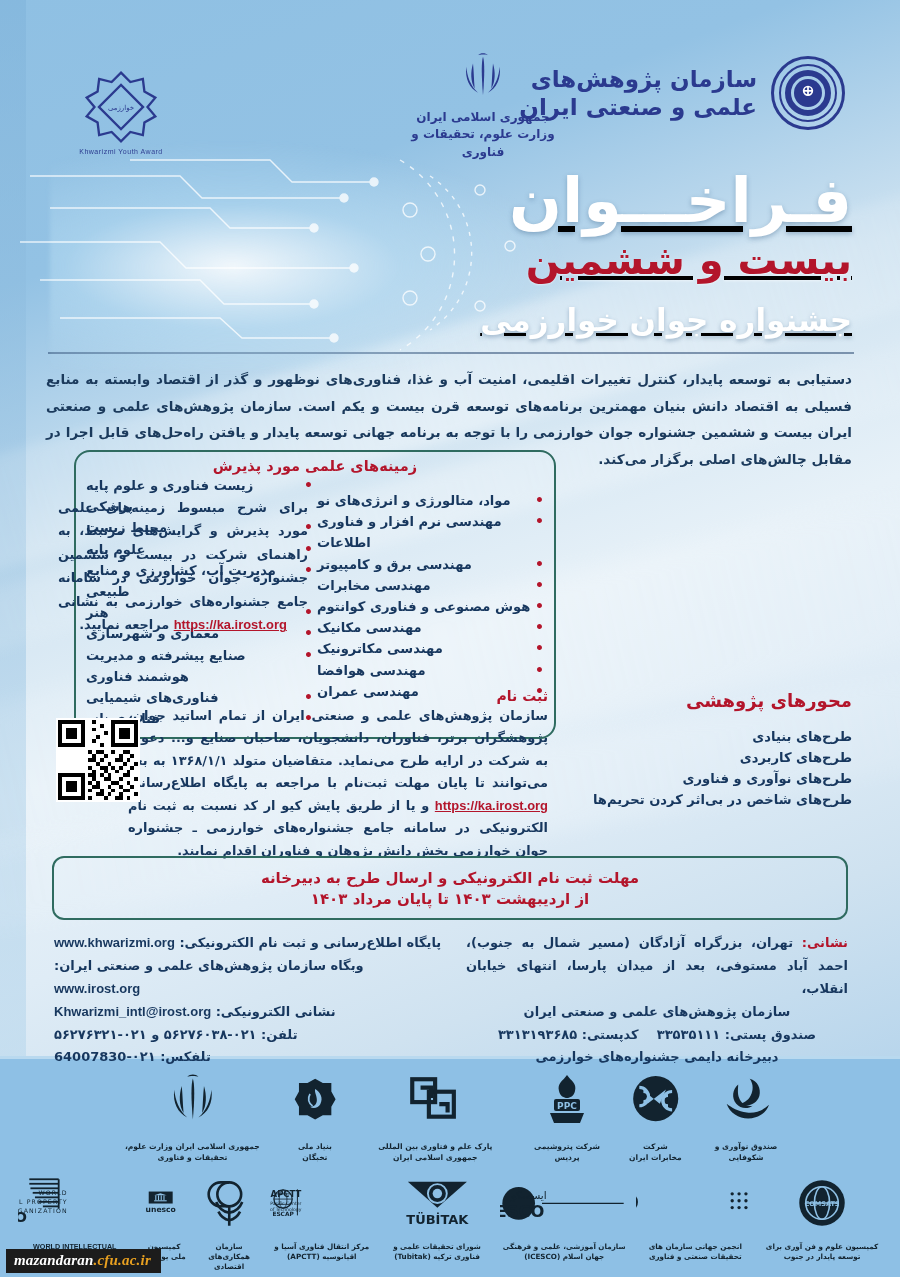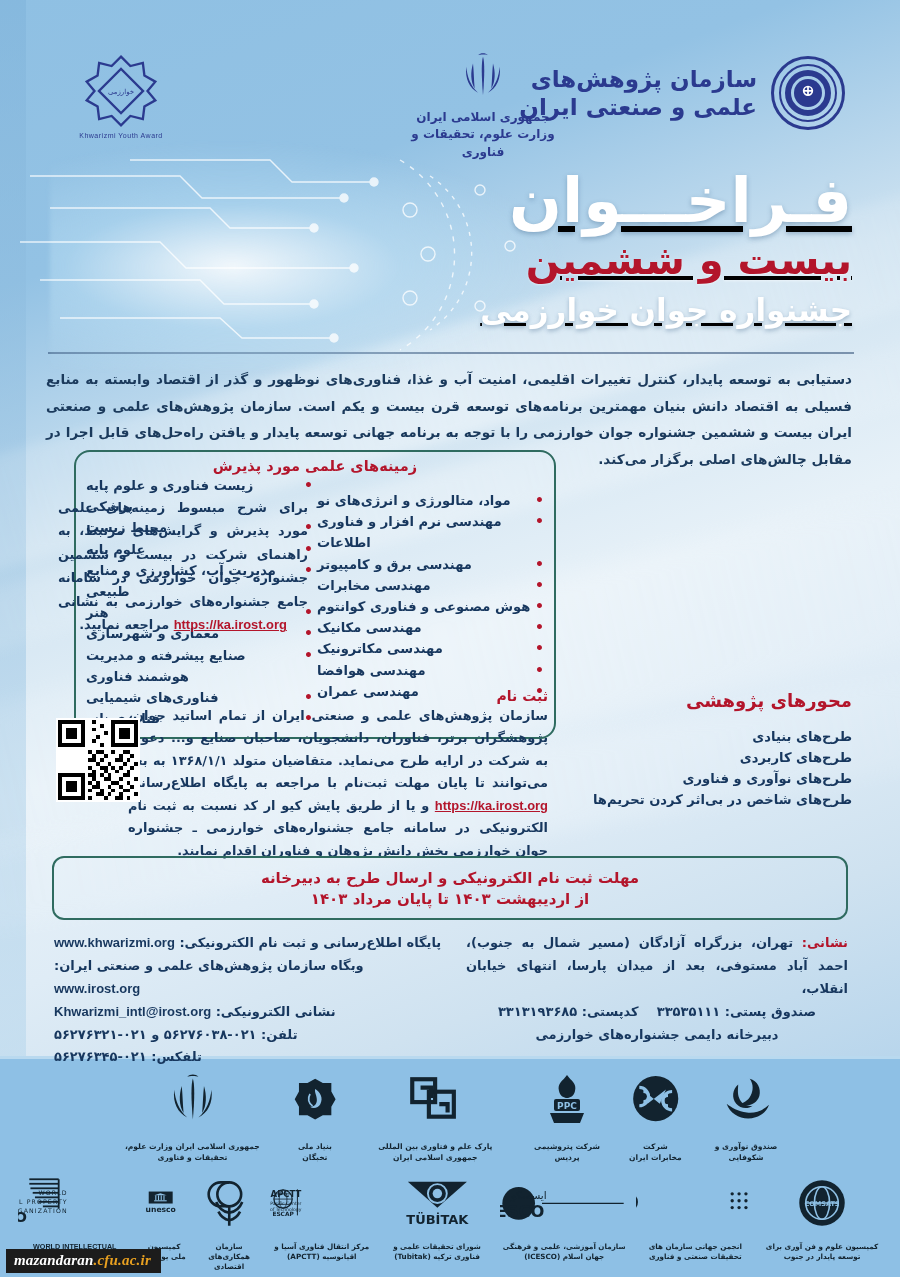--- a/index.html
+++ b/index.html
@@ -53,38 +53,38 @@
   .irost-inner {
     position:absolute; inset:20px; border-radius:50%;
     background:#2b3a8f;
     display:flex;align-items:center;justify-content:center;
   }
   .irost-inner svg { width: 26px; height: 26px; }
   .irost-text { color:#2b3a8f; line-height:1.22; font-weight:700; font-size:23px; white-space:nowrap; text-align:right;}
   .logo-gov { position:absolute; left: 408px; top: 4px; width:150px; text-align:center; color:#2b3a8f;}
   .logo-gov svg { width: 50px; height: 52px; display:block; margin: 0 auto 7px; }
   .logo-gov .ln { font-size: 12px; font-weight:700; line-height:1.45; }
-  .logo-khw { position:absolute; left: 66px; top: 6px; width: 110px; text-align:center;}
+  .logo-khw { position:absolute; left: 66px; top: 22px; width: 110px; text-align:center;}
   .khw-star { width: 78px; height: 78px; margin: 0 auto; position: relative; }
   .khw-star svg { width: 78px; height: 78px; display:block; }
   .khw-cap { font-size: 7px; color:#2b3a8f; letter-spacing:.5px; margin-top:2px; font-family:"Liberation Sans",sans-serif; }
 
   
   .title-wrap { position:absolute; right: 48px; top: 168px; text-align: right; z-index: 4; text-decoration: underline;}
   .t-call {
     font-size: 62px; font-weight: 800; color: #ffffff;
     letter-spacing: 10px; line-height: 1.08;
     text-shadow: 0 2px 5px rgba(40,80,120,.35);
   }
   .t-26 {
     font-size: 40px; font-weight: 800; color: #b3152b; line-height: 1.18; margin-top: 2px;
     text-shadow: 0 1px 2px rgba(255,255,255,.5);
   }
   .t-fest {
-    font-size: 31px; font-weight: 800; color: #ffffff; line-height: 1.2; margin-top: 8px;
+    font-size: 31px; font-weight: 800; color: #ffffff; line-height: 1.2; margin-top: 18px;
     text-shadow: 0 2px 4px rgba(40,80,120,.35);
   }
   .title-rule { position:absolute; right: 46px; top: 352px; width: 806px; height: 2px; background:#2b4a73; opacity:.55; }
 
   
   .circuit { position:absolute; right: 330px; top: 150px; width: 560px; height: 210px; opacity:.85; z-index:2; pointer-events:none;}
   .glowball { position:absolute; right: 330px; top: 140px; width: 520px; height: 230px; z-index:1;
     background: radial-gradient(ellipse at 35% 55%, rgba(255,255,255,.85) 0%, rgba(190,225,245,.45) 35%, rgba(255,255,255,0) 70%);
     filter: blur(2px); }
 
@@ -411,20 +411,21 @@
   <div class="deadline">
     <div class="dl-l1">مهلت ثبت نام الکترونیکی و ارسال طرح به دبیرخانه</div>
     <div class="dl-l2">از اردیبهشت ۱۴۰۳ تا پایان مرداد ۱۴۰۳</div>
   </div>
 
   <div class="contact-right">
     <div class="c-line">
       <span class="lbl">نشانی:</span>
       <span>تهران، بزرگراه آزادگان (مسیر شمال به جنوب)، احمد آباد مستوفی، بعد از میدان پارسا، انتهای خیابان انقلاب،</span>
     </div>
+    <div class="c-line lastline">سازمان پژوهش‌های علمی و صنعتی ایران</div>
     <div class="c-line codes">
       <span>صندوق پستی:</span>
       <span>۳۳۵۳۵۱۱۱</span>
       &nbsp;&nbsp;
       <span>کدپستی:</span>
       <span>۳۳۱۳۱۹۳۶۸۵</span>
     </div>
     <div class="c-line lastline">دبیرخانه دایمی جشنواره‌های خوارزمی</div>
   </div>
 
@@ -440,21 +441,21 @@
     <div class="c-line">
       <span>نشانی الکترونیکی:</span>
       <span class="ltr">Khwarizmi_intl@irost.org</span>
     </div>
     <div class="c-line">
       <span>تلفن:</span>
       <span>۰۲۱-۵۶۲۷۶۰۳۸ و ۰۲۱-۵۶۲۷۶۳۲۱</span>
     </div>
     <div class="c-line">
       <span>تلفکس:</span>
-      <span>۰۲۱-۵۶۲۷۶۳۴۵</span>
+      <span>۰۲۱-64007830</span>
     </div>
   </div>
 
   <div class="footer-band">
 
     <div class="f-row f-row-1">
       <div class="f-logo">
         <div class="glyph">
           <svg viewBox="0 0 60 54" fill="#12232f">
               <path d="M30 4c6 0 11 5 11 11s-5 11-11 11-11-5-11-11S24 4 30 4z" opacity="0"></path>

